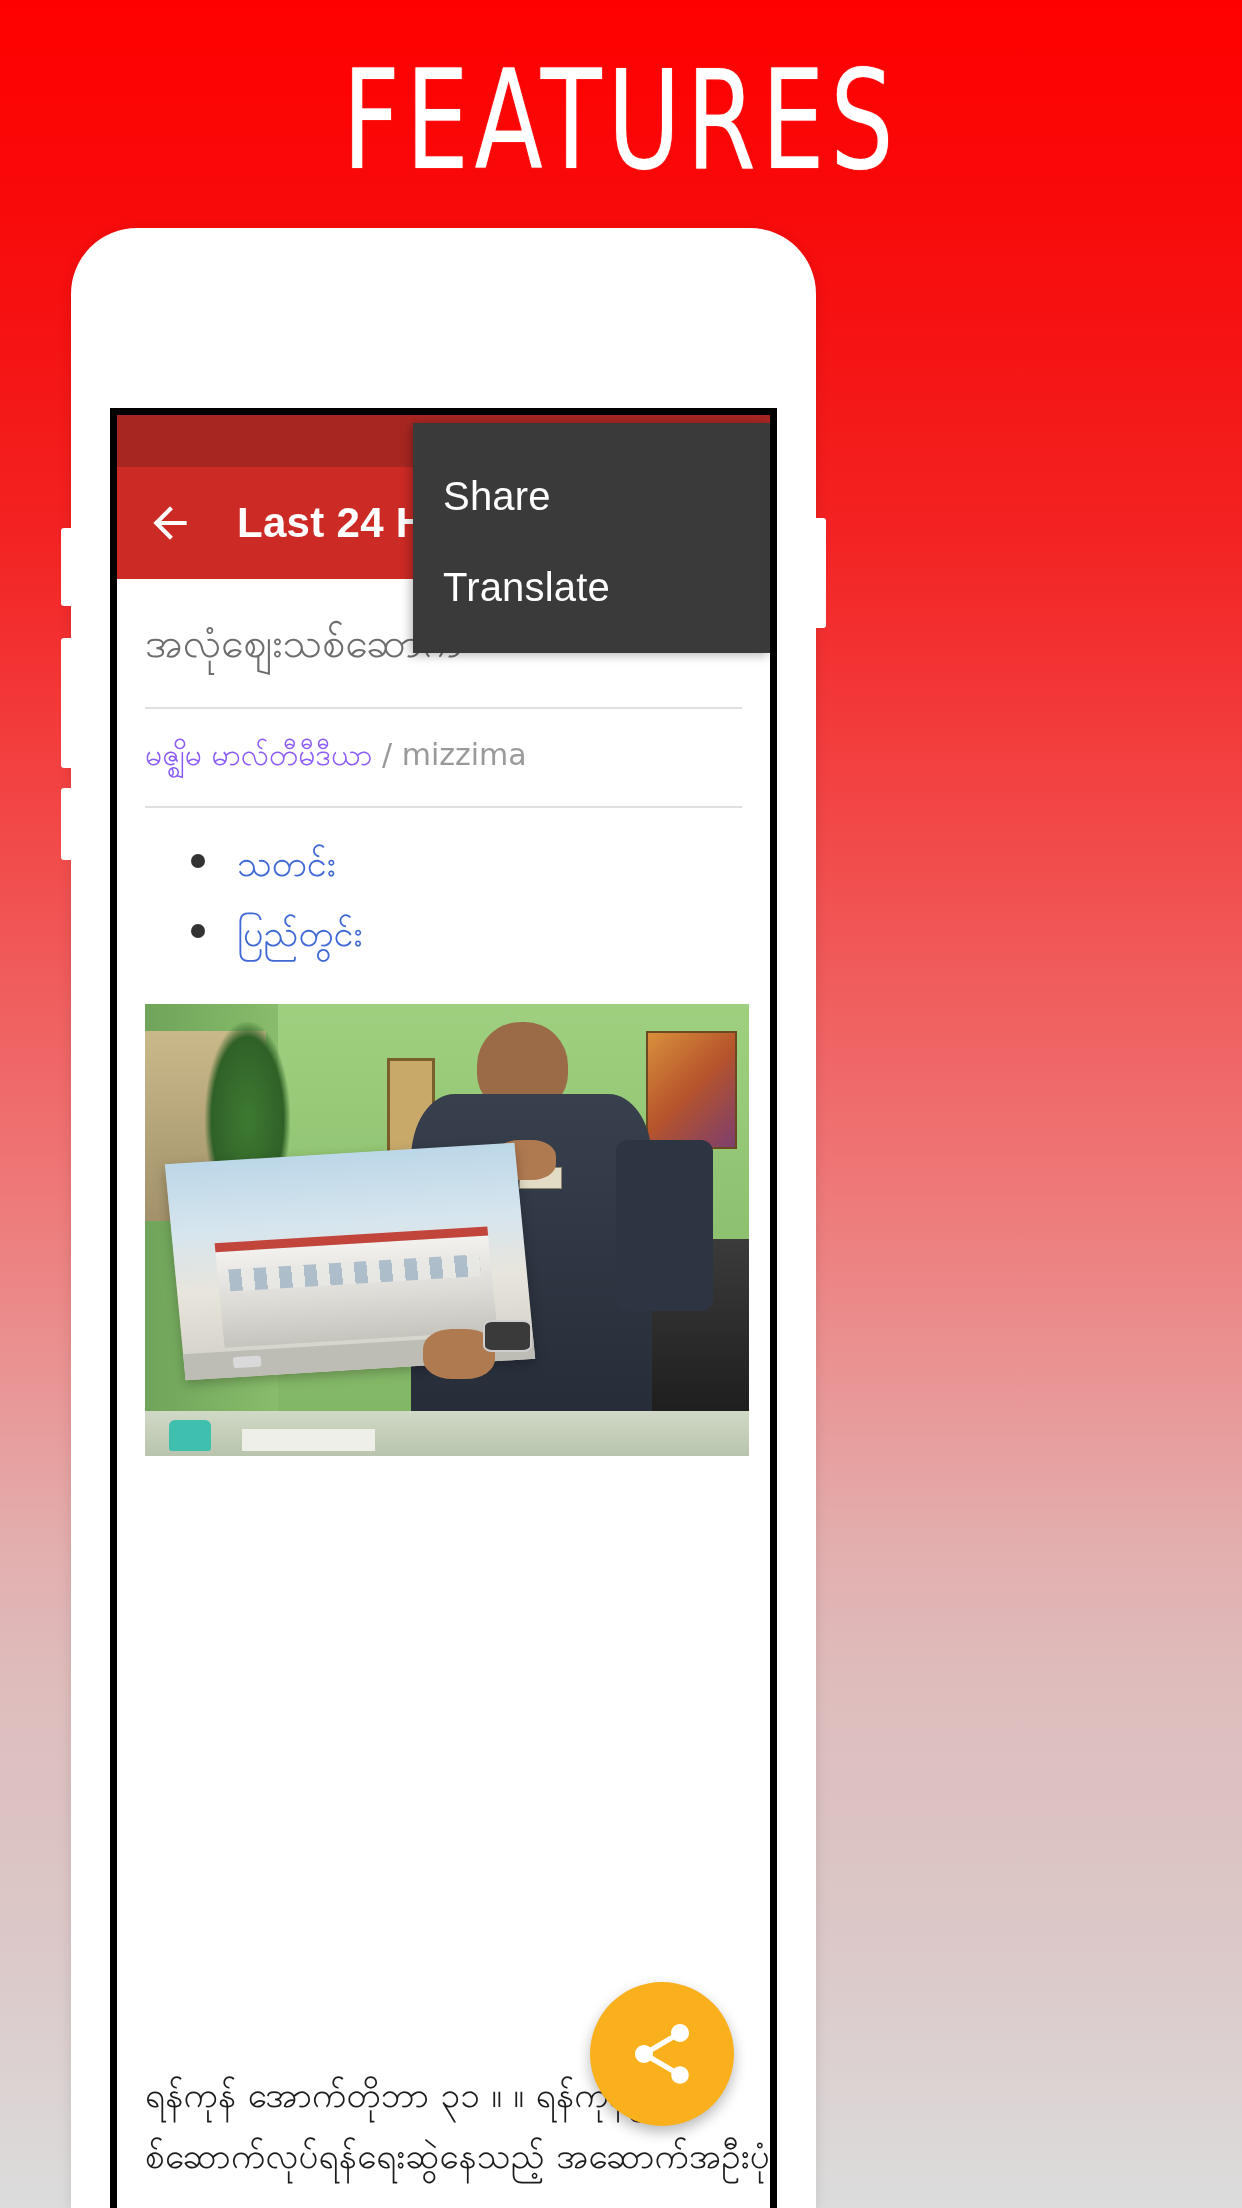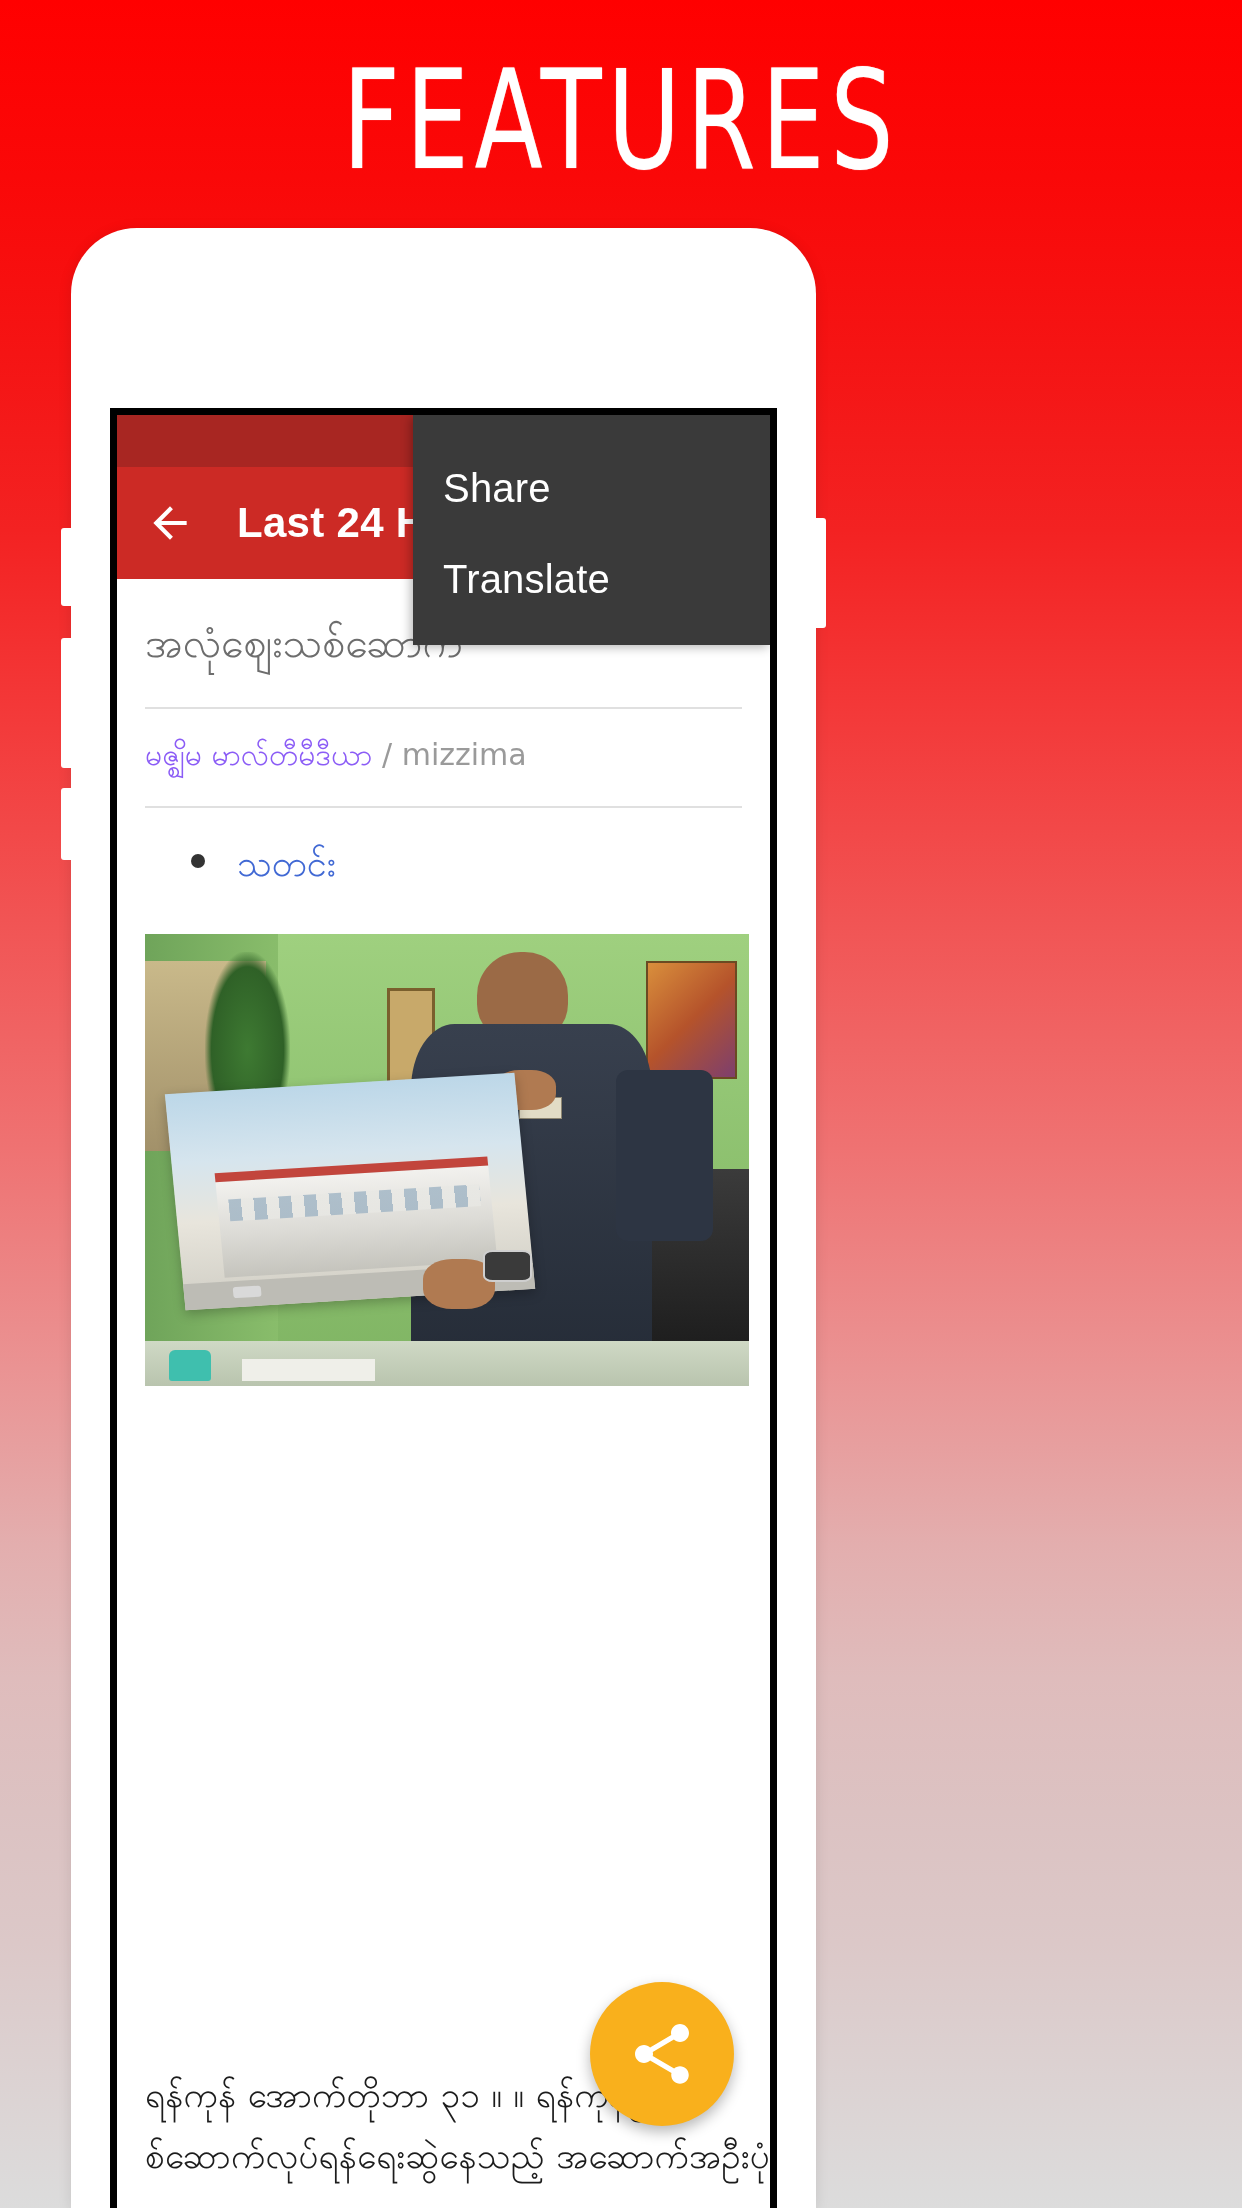--- a/index.html
+++ b/index.html
@@ -198,21 +198,21 @@
     position:absolute; right:36px; bottom:82px;
     width:144px; height:144px; border-radius:50%;
     background:#f9b01c;
     box-shadow:0 6px 14px rgba(0,0,0,0.28);
     display:flex; align-items:center; justify-content:center;
     z-index:6;
   }
 
   
   .menu{
-    position:absolute; right:0; top:0;
+    position:absolute; right:0; top:8px;
     width:357px;
     background:#3a3a3a;
     padding:28px 0 20px 0;
     z-index:20;
     box-shadow:-2px 2px 10px rgba(0,0,0,0.3);
   }
   .menu-item{
     color:#ffffff; font-size:40px;
     padding:23px 0 23px 30px;
     white-space:nowrap; letter-spacing:0.2px;
@@ -260,20 +260,21 @@
       <div class="hr"></div>
       <div class="source">
         <span class="mm">မဇ္ဈိမ မာလ်တီမီဒီယာ</span>
         <span class="sep">/</span>
         <span class="en">mizzima</span>
       </div>
       <div class="hr2"></div>
 
       <ul class="taglist">
         <li>သတင်း</li>
+        <li>ပြည်တွင်း</li>
       </ul>
 
       <div class="photo">
         <div class="wall"></div>
         <div class="wall-dark"></div>
         <div class="cabinet"></div>
         <div class="plant"></div>
         <div class="frame1"></div>
         <div class="frame2"></div>
         <div class="chair"></div>

